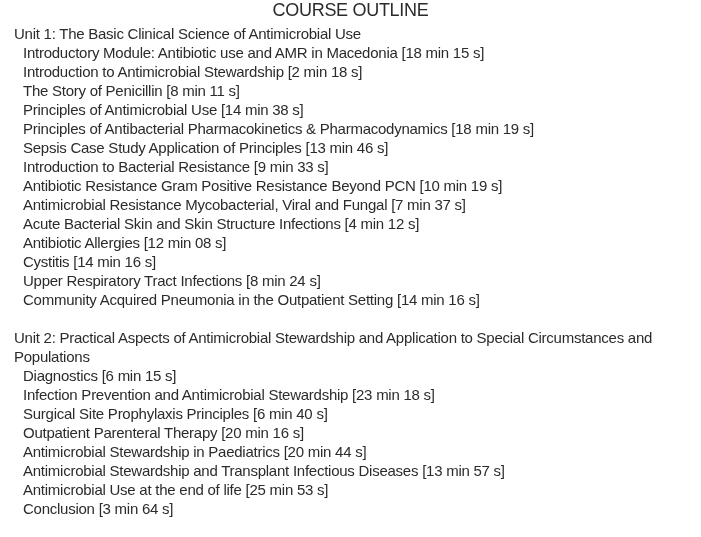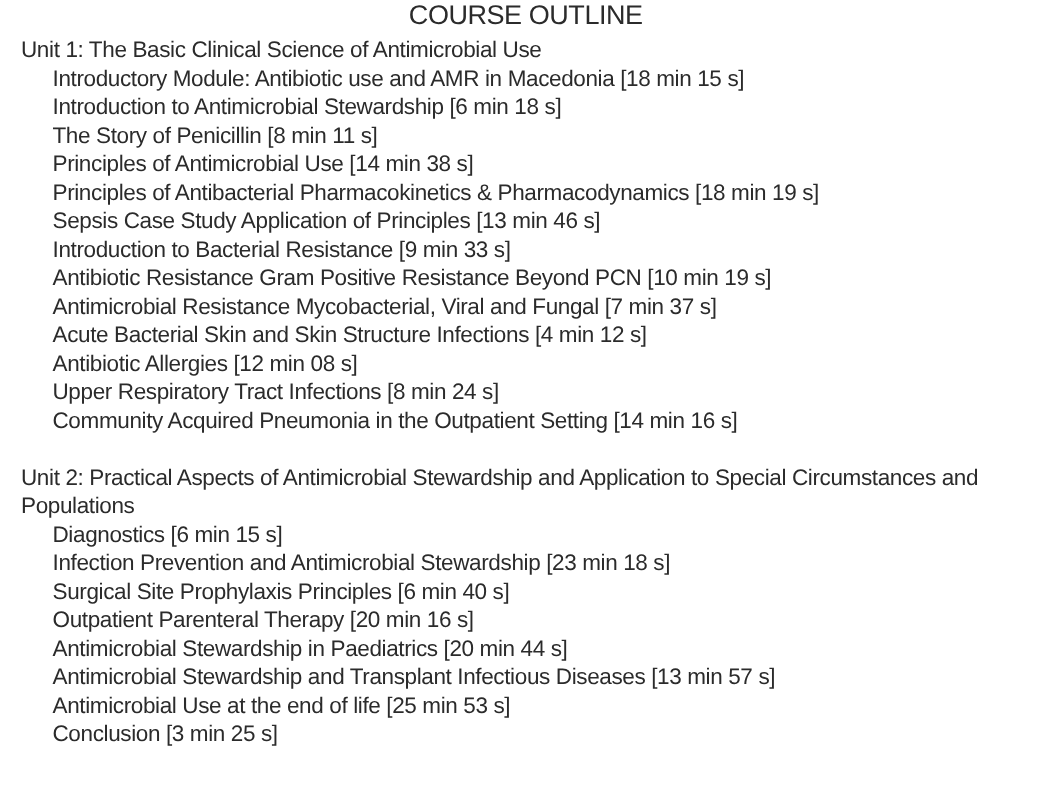--- a/index.html
+++ b/index.html
@@ -40,60 +40,61 @@
       padding-left: 14px;
       font-weight: normal;
       font-size: 15px;
     }
     .lessons {
       list-style: none;
       margin: 0;
       padding: 0;
     }
     .lesson {
-      padding-left: 35px;
+      padding-left: 23px;
       white-space: nowrap;
     }
     .unit-gap {
       height: 19px;
     }
   </style>
 </head>
 <body>
 
 <div class="page">
   <h1 class="title">COURSE OUTLINE</h1>
 
   <section class="unit">
     <h2 class="unit-heading">Unit 1: The Basic Clinical Science of Antimicrobial Use</h2>
     <ul class="lessons">
       <li class="lesson">Introductory Module: Antibiotic use and AMR in Macedonia [18 min 15 s]</li>
-      <li class="lesson">Introduction to Antimicrobial Stewardship [6 min 18 s]</li>
+      <li class="lesson">Introduction to Antimicrobial Stewardship [2 min 18 s]</li>
       <li class="lesson">The Story of Penicillin [8 min 11 s]</li>
       <li class="lesson">Principles of Antimicrobial Use [14 min 38 s]</li>
       <li class="lesson">Principles of Antibacterial Pharmacokinetics &amp; Pharmacodynamics [18 min 19 s]</li>
       <li class="lesson">Sepsis Case Study Application of Principles [13 min 46 s]</li>
       <li class="lesson">Introduction to Bacterial Resistance [9 min 33 s]</li>
       <li class="lesson">Antibiotic Resistance Gram Positive Resistance Beyond PCN [10 min 19 s]</li>
       <li class="lesson">Antimicrobial Resistance Mycobacterial, Viral and Fungal [7 min 37 s]</li>
       <li class="lesson">Acute Bacterial Skin and Skin Structure Infections [4 min 12 s]</li>
       <li class="lesson">Antibiotic Allergies [12 min 08 s]</li>
+      <li class="lesson">Cystitis [14 min 16 s]</li>
       <li class="lesson">Upper Respiratory Tract Infections [8 min 24 s]</li>
       <li class="lesson">Community Acquired Pneumonia in the Outpatient Setting [14 min 16 s]</li>
     </ul>
   </section>
 
   <div class="unit-gap"></div>
 
   <section class="unit">
     <h2 class="unit-heading">Unit 2: Practical Aspects of Antimicrobial Stewardship and Application to Special Circumstances and Populations</h2>
     <ul class="lessons">
       <li class="lesson">Diagnostics [6 min 15 s]</li>
       <li class="lesson">Infection Prevention and Antimicrobial Stewardship [23 min 18 s]</li>
       <li class="lesson">Surgical Site Prophylaxis Principles [6 min 40 s]</li>
       <li class="lesson">Outpatient Parenteral Therapy [20 min 16 s]</li>
       <li class="lesson">Antimicrobial Stewardship in Paediatrics [20 min 44 s]</li>
       <li class="lesson">Antimicrobial Stewardship and Transplant Infectious Diseases [13 min 57 s]</li>
       <li class="lesson">Antimicrobial Use at the end of life [25 min 53 s]</li>
-      <li class="lesson">Conclusion [3 min 25 s]</li>
+      <li class="lesson">Conclusion [3 min 64 s]</li>
     </ul>
   </section>
 </div>
 
 </body></html>

